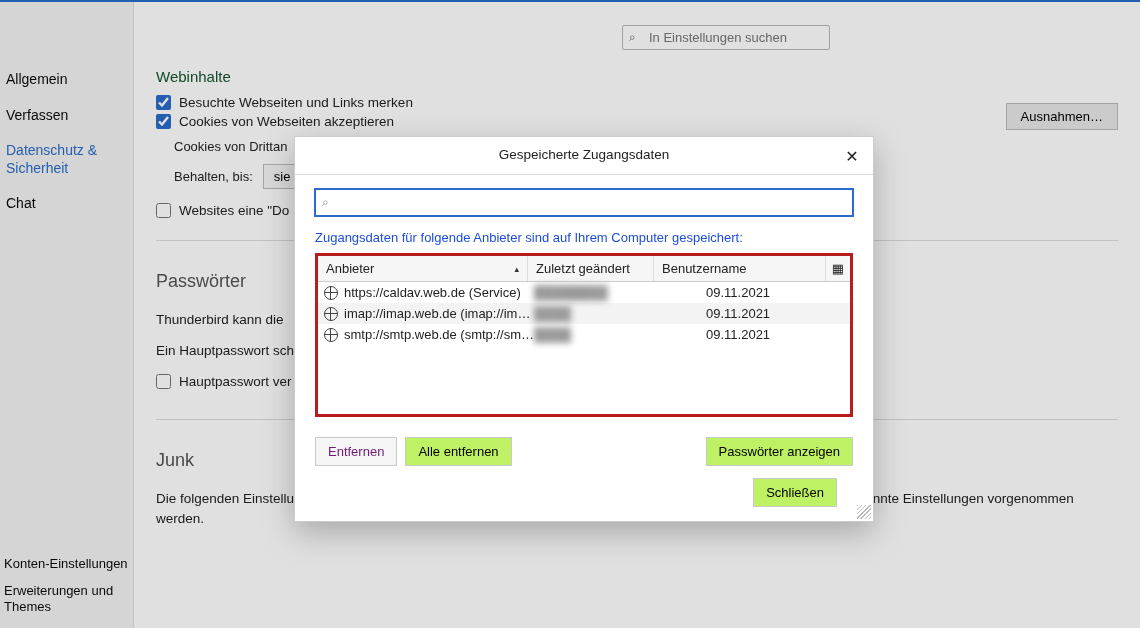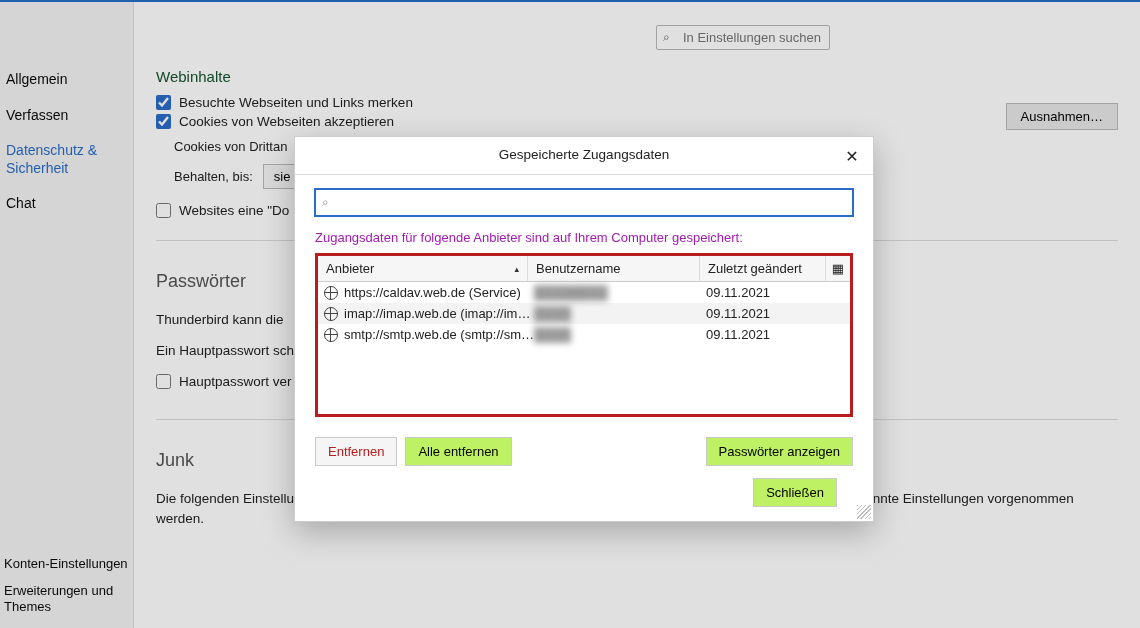--- a/index.html
+++ b/index.html
@@ -6,21 +6,21 @@
 body { width: 1140px; height: 628px; overflow: hidden; background: #f0f0f0; position: relative; font-size: 13px; color: #222; }
 .topbar { position: absolute; top: 0; left: 0; right: 0; height: 2px; background: #2a6cc9; }
 .sidebar { position: absolute; top: 2px; left: 0; width: 134px; height: 626px; background: #f3f3f3; border-right: 1px solid #ddd; }
 .sidebar-nav { padding-top: 60px; }
 .sidebar-item { padding: 9px 6px; font-size: 14px; color: #0b0b0b; cursor: pointer; line-height: 1.25; }
 .sidebar-item.active { color: #2a6cc9; }
 .sidebar-bottom { position: absolute; bottom: 8px; left: 0; right: 0; }
 .sidebar-bottom .sidebar-item { font-size: 13px; padding: 5px 4px; }
 .main { position: absolute; top: 2px; left: 134px; right: 0; bottom: 0; background: #fff; overflow: hidden; padding: 0 22px; }
 .search-wrap { position: absolute; top: 23px; right: 310px; }
-.search-input { width: 174px; padding: 4px 8px 4px 26px; border: 1px solid #b8b8b8; border-radius: 2px; font-size: 13px; background: #fff; }
+.search-input { width: 208px; padding: 4px 8px 4px 26px; border: 1px solid #b8b8b8; border-radius: 2px; font-size: 13px; background: #fff; }
 .search-icon { position: absolute; left: 7px; top: 5px; font-size: 12px; color: #777; }
 .section-title { font-size: 15px; color: #14532d; margin-top: 66px; margin-bottom: 10px; font-weight: normal; }
 .check-row { display: flex; align-items: center; margin: 4px 0; }
 .check-row input[type=checkbox] { width: 15px; height: 15px; margin-right: 8px; accent-color: #2a6cc9; }
 .check-row label { font-size: 13.5px; }
 .field-line { display: flex; align-items: center; margin: 10px 0 10px 18px; }
 .field-line .lbl { margin-right: 10px; }
 .field-line select { border: 1px solid #bbb; padding: 3px 6px; background: #f7f7f7; font-size: 13px; }
 .btn-gray { background: #e8e8e8; border: 1px solid #bbb; padding: 5px 14px; font-size: 13px; cursor: pointer; }
 .ex-btn { float: right; margin-top: -30px; }
@@ -33,42 +33,42 @@
 
 
 .dialog { position: absolute; left: 294px; top: 136px; width: 580px; background: #fff; border: 1px solid #ccc; box-shadow: 0 10px 30px rgba(0,0,0,0.25); display: flex; flex-direction: column; }
 .dialog-header { position: relative; text-align: center; padding: 10px 0 12px; border-bottom: 1px solid #ddd; }
 .dialog-title { font-size: 13.5px; }
 .close-btn { position: absolute; right: 10px; top: 8px; width: 22px; height: 22px; cursor: pointer; display: flex; align-items: center; justify-content: center; font-size: 16px; }
 .dialog-body { padding: 14px 20px 10px; }
 .dlg-search { width: 100%; padding: 5px 8px 5px 26px; border: 1px solid #2a6cc9; outline: 1px solid #2a6cc9; font-size: 13px; }
 .dlg-search-wrap { position: relative; }
 .dlg-search-wrap .si { position: absolute; left: 7px; top: 6px; font-size: 12px; color: #999; }
-.dlg-desc { margin: 14px 0 8px; font-size: 13px; color: #a21caf; }
+.dlg-desc { margin: 14px 0 8px; font-size: 13px; color: #1d4ed8; }
 .table { border: 3px solid #b91c1c; height: 164px; overflow: hidden; }
 .thead { display: flex; background: #f6f6f6; border-bottom: 1px solid #ccc; font-size: 13px; }
 .th { padding: 5px 8px; border-right: 1px solid #ddd; display: flex; align-items: center; justify-content: space-between; }
 .th.c1 { width: 210px; }
 .th.c2 { width: 172px; }
 .th.c3 { flex: 1; }
 .th.c4 { width: 24px; border-right: none; display: flex; justify-content: center; }
 .sort-ind { font-size: 9px; color: #333; margin-left: 6px; }
 .tr { display: flex; align-items: center; padding: 3px 6px; font-size: 13px; }
 .tr:nth-child(even) { background: #f3f3f3; }
 .td.c1 { width: 210px; display: flex; align-items: center; gap: 6px; overflow: hidden; }
 .td.c2 { width: 172px; }
 .td.c3 { flex: 1; }
 .globe { width: 14px; height: 14px; border: 1.5px solid #444; border-radius: 50%; position: relative; flex-shrink: 0; }
 .globe::before { content: ''; position: absolute; left: 5px; top: -1px; bottom: -1px; width: 1px; background: #444; }
 .globe::after { content: ''; position: absolute; top: 5px; left: -1px; right: -1px; height: 1px; background: #444; }
 .blur { filter: blur(3px); color: #999; }
 .dialog-actions { display: flex; padding: 10px 20px 6px; gap: 8px; }
 .dialog-actions .spacer { flex: 1; }
 .btn { background: #bef264; border: 1px solid #c9c9c9; padding: 6px 12px; font-size: 13px; cursor: pointer; }
-.btn:disabled { color: #b91c1c; background: #f5f5f5; cursor: default; }
+.btn:disabled { color: #701a75; background: #f5f5f5; cursor: default; }
 .dialog-footer { display: flex; justify-content: flex-end; padding: 6px 36px 14px; }
 .resize-grip { position: absolute; right: 2px; bottom: 2px; width: 14px; height: 14px; background: repeating-linear-gradient(135deg, #bbb 0 1px, transparent 1px 3px); }
 .trunc { white-space: nowrap; overflow: hidden; text-overflow: ellipsis; }
 </style>
 </head>
 <body>
 
 <div class="topbar"></div>
 
 <div class="sidebar">
@@ -144,22 +144,22 @@
       <span class="si">⌕</span>
       <input class="dlg-search" style="">
     </div>
     <div class="dlg-desc">Zugangsdaten für folgende Anbieter sind auf Ihrem Computer gespeichert:</div>
     <div class="table">
       <div class="thead">
         <div class="th c1">
           <span>Anbieter</span>
             <span class="sort-ind">▴</span>
         </div>
+        <div class="th c3">Zuletzt geändert</div>
         <div class="th c2">Benutzername</div>
-        <div class="th c3">Zuletzt geändert</div>
         <div class="th c4">
             <span>▦</span>
           </div>
       </div>
       <div class="tbody">
         <div class="tr">
           <div class="td c1">
               <span class="globe"></span>
               <span class="trunc">https://caldav.web.de (Service)</span>
             </div>

